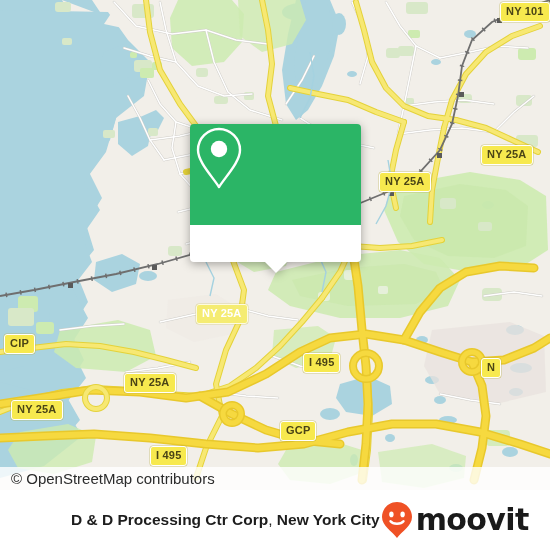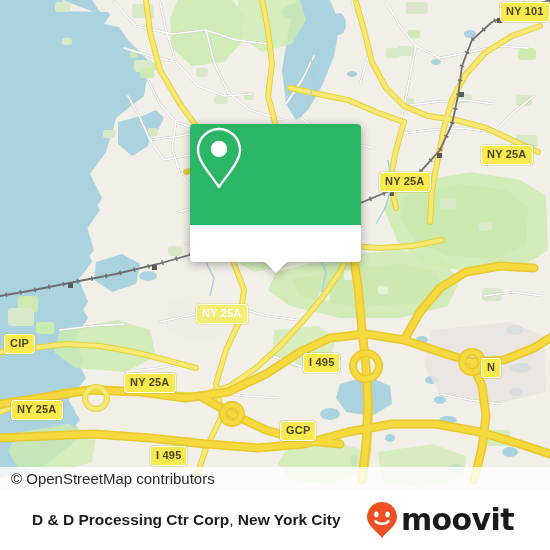--- a/index.html
+++ b/index.html
@@ -96,20 +96,21 @@
     width: 550px; height: 60px;
     background: #ffffff;
     display: flex; align-items: center; justify-content: space-between;
   }
   .footer-title {
     padding-left: 32px;
     font-size: 15.5px;
     color: #1d1d1d;
     font-family: "Liberation Sans", sans-serif;
     white-space: nowrap;
+    margin-left: 39px;
   }
   .footer-title b { font-weight: bold; }
   .brand {
     display: flex; align-items: center;
     padding-right: 36px;
     gap: 2px;
   }
   .brand-word {
     font-size: 30px;
     color: #1a1a1a;

